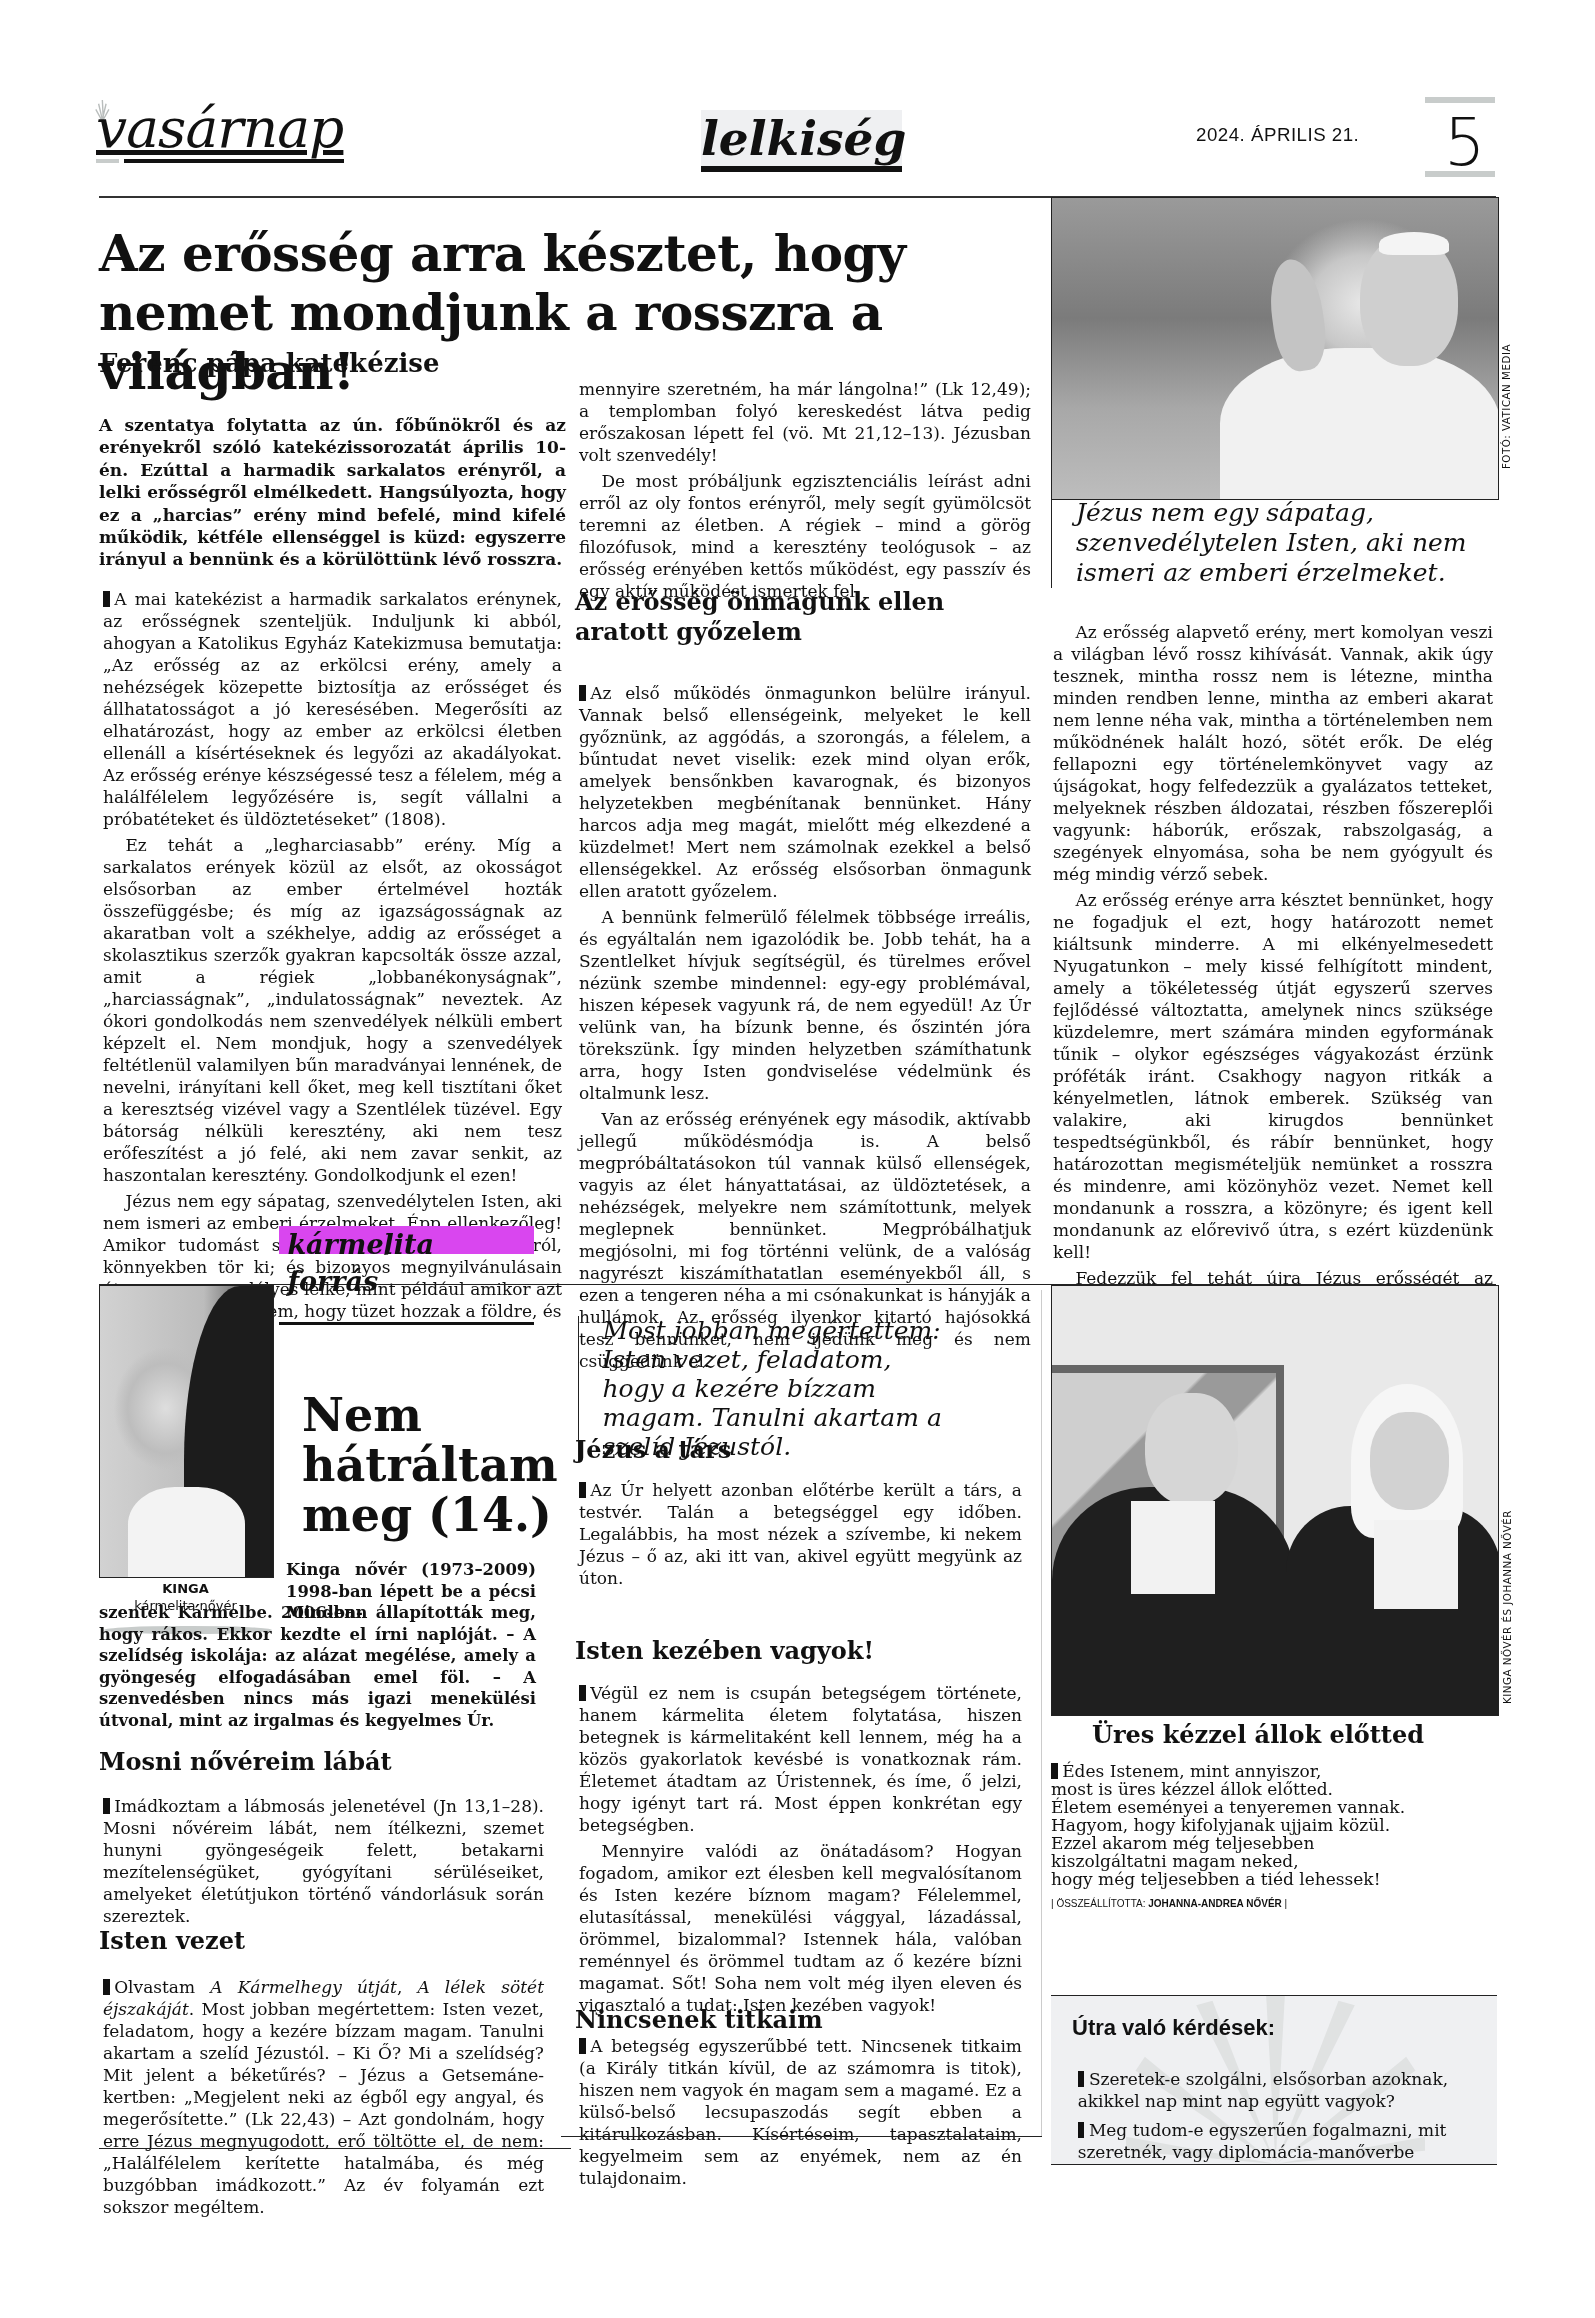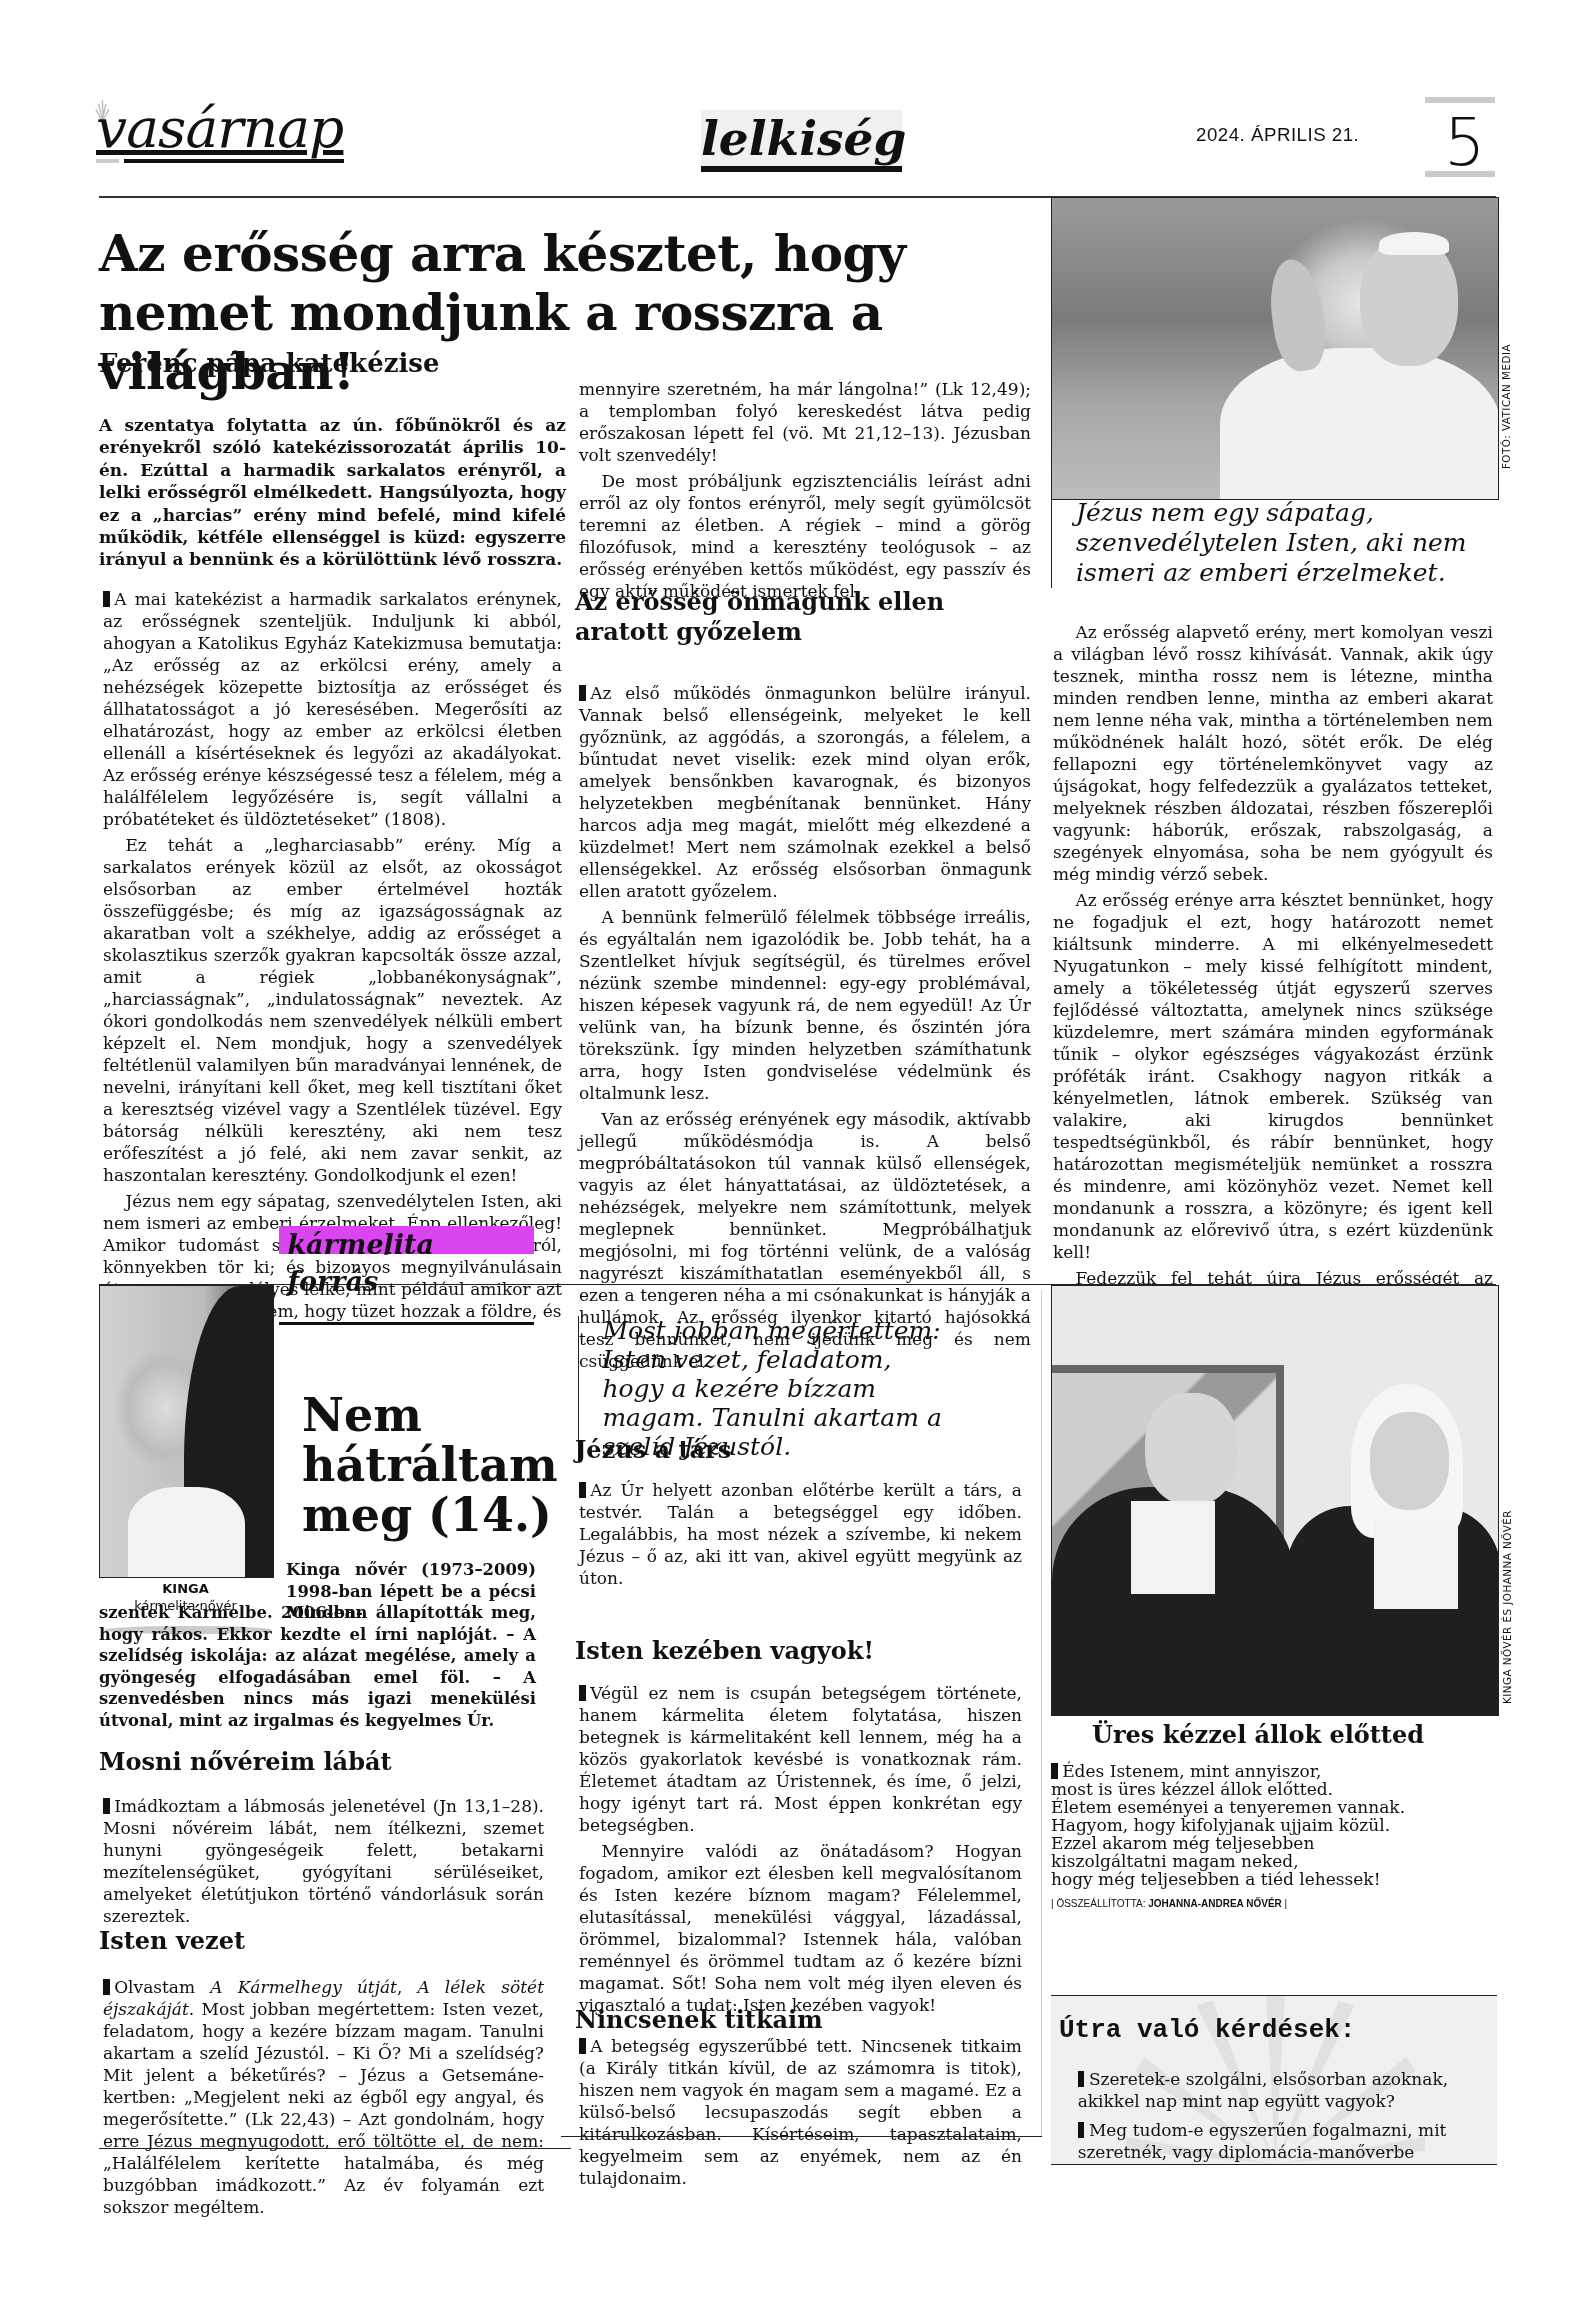--- a/index.html
+++ b/index.html
@@ -97,21 +97,21 @@
   .nun2 { position:absolute; left:234px; top:220px; width:215px; height:220px; background:#1f1f1f; border-radius:30% 30% 0 0; }
   .nun2-veil { position:absolute; left:299px; top:98px; width:112px; height:154px; background:#f6f6f6; border-radius:50% 50% 20% 20%; }
   .nun2-face { position:absolute; left:318px; top:126px; width:79px; height:98px; background:#d2d2d2; border-radius:45%; }
   .nun2-collar { position:absolute; left:322px; top:234px; width:84px; height:89px; background:#f2f2f2; }
   .nuns-credit { left:1501px; top:1510px; }
   .rcol-sub { left:1092px; top:1720px; }
   .poem { left:1051px; top:1762px; width:446px; font-size:17px; line-height:18px; }
   .poem div { line-height:18px; }
   .compiled { left:1051px; top:1898px; }
   .questions-box { left:1051px; top:1995px; width:446px; height:168px; background:#eff0f2; border-top:1.9px solid #222; border-bottom:1.9px solid #222; overflow:hidden; }
-  .q-title { position:absolute; left:8px; top:18.7px; font-family:Liberation Mono, monospace; font-size:26px; font-weight:bold; }
+  .q-title { position:absolute; left:21px; top:18.7px; font-family:Liberation Sans, sans-serif; font-size:22px; font-weight:bold; }
   .q-list { position:absolute; left:18.7px; top:65px; width:421px; font-size:17px; line-height:21.5px; }
   .q-list div { margin:8px; }
   .q-star { position:absolute; left:75px; top:0; width:299px; height:168px; opacity:0.55; }
 </style>
 </head>
 <body>
 
 <svg class="abs logo-spark" viewBox="0 0 40 60">
   <path d="M20 0 L22 40 M12 8 L20 42 M28 8 L20 42 M6 20 L19 44 M34 20 L21 44" stroke="#b9bdbc" stroke-width="3" fill="none"></path>
 </svg>

